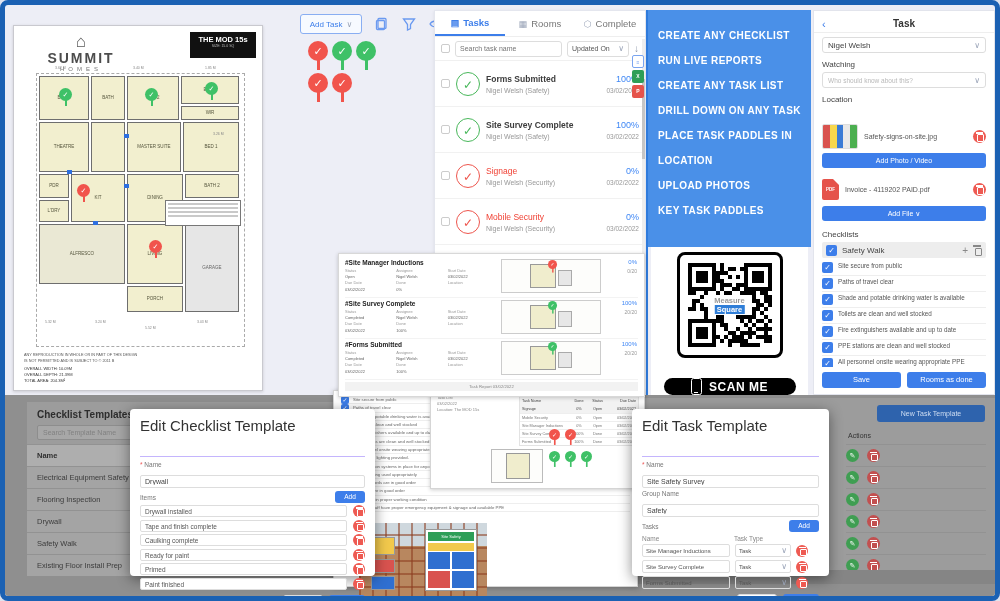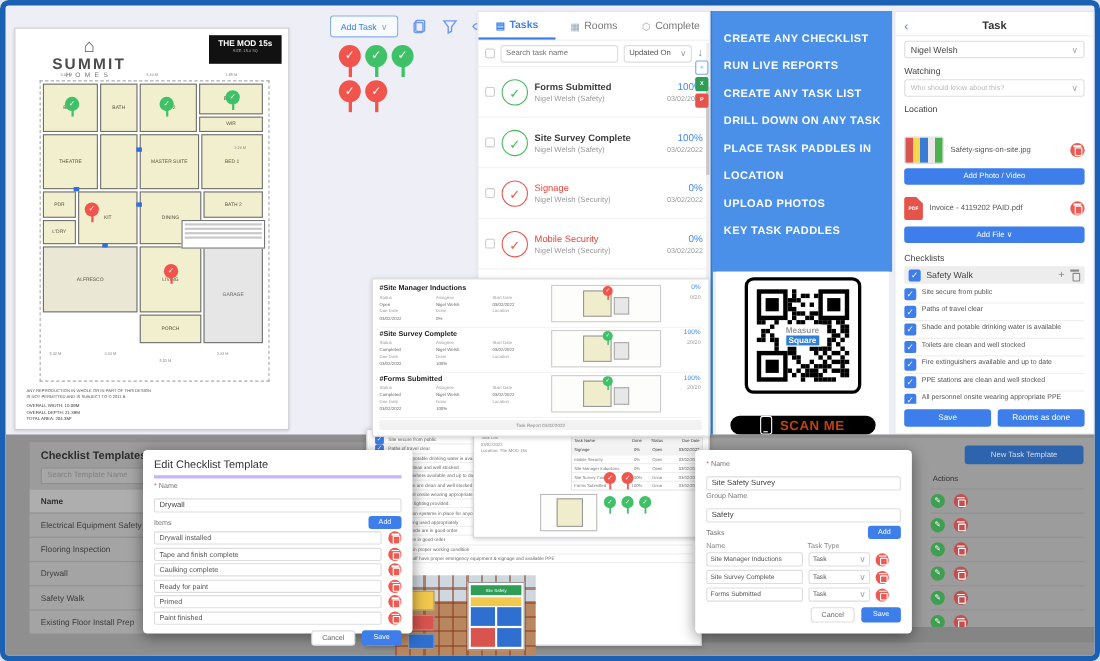--- a/index.html
+++ b/index.html
@@ -87,21 +87,21 @@
   .bline{color:#fff;font-size:10px;font-weight:bold;letter-spacing:.4px;height:25px;line-height:25px;white-space:nowrap}
   .qr-wrap{left:646px;top:242px;width:157px;height:148px;background:#fff;display:flex;flex-direction:column;align-items:center}
   .qr-box{margin-top:5px;width:106px;height:106px;border:3px solid #000;border-radius:8px;padding:8px;position:relative;background:#fff}
   #qr-grid{position:relative;width:84px;height:84px}
   .qm{position:absolute;width:4px;height:4px;background:#000}
   .qf{position:absolute;width:28px;height:28px;border:4px solid #000}
   .qf::after{content:"";position:absolute;left:4px;top:4px;width:12px;height:12px;background:#000}
   .qr-logo{position:absolute;left:50%;top:50%;transform:translate(-50%,-50%);text-align:center;background:#fff;padding:1px 2px}
   .qr-logo .m1{font-size:7.5px;font-weight:bold;color:#9a9a9a}
   .qr-logo .m2{font-size:7.5px;font-weight:bold;color:#fff;background:#2f7ed8;padding:0 2px}
-  .scanme{margin-top:20px;width:132px;height:27px;background:#000;border-radius:14px;color:#c2410c;display:flex;align-items:center;justify-content:center;gap:7px}
+  .scanme{margin-top:20px;width:132px;height:27px;background:#000;border-radius:14px;color:#ffffff;display:flex;align-items:center;justify-content:center;gap:7px}
   .scanme .ph{width:11px;height:17px;border:1.5px solid #fff;border-radius:2.5px;position:relative}
   .scanme .ph::after{content:"";position:absolute;left:2px;bottom:1px;width:4px;height:1.5px;background:#fff}
   .scanme .st{font-size:12px;font-weight:bold;letter-spacing:.5px}
   
   .detail{left:808px;top:5px;width:182px;height:385px;background:#fff;border:1px solid #e2e4ec;padding:6px 8px;display:flex;flex-direction:column}
   .d-head{display:flex;align-items:center;height:18px;border-bottom:1px solid #eee;margin:-2px -8px 4px;padding:0 8px}
   .d-back{color:#3d7eea;font-size:11px;width:14px}
   .d-title{flex:1;text-align:center;font-size:10px;font-weight:bold;color:#333;margin-left:-14px}
   .fld{height:16px;border:1px solid #ddd;border-radius:3px;display:flex;align-items:center;justify-content:space-between;padding:0 5px;font-size:8px;color:#444;margin-bottom:4px}
   .fld .ph-txt{color:#b9b9b9;font-size:6.5px}
@@ -151,21 +151,21 @@
   .ntt-btn{position:absolute;right:10px;top:7px;width:108px;height:17px;background:#2e63ad;color:#cfdef2;font-size:7px;line-height:17px;text-align:center;border-radius:3px}
   .act-head{position:absolute;left:335px;top:34px;font-size:7px;color:#333}
   .act-rows{position:absolute;left:333px;top:46px}
   .act-row{display:flex;gap:8px;align-items:center;height:22px;border-top:1px solid #929292;width:140px}
   .acirc{width:13px;height:13px;border-radius:50%;position:relative;color:#fff;font-size:7px;line-height:13px;text-align:center}
   .acirc.edit{background:#3f9e52}.acirc.del{background:#c25050}
   .rp-foot{position:absolute;left:0;bottom:-14px;width:482px;height:14px;background:#858585}
   
   .modal{position:absolute;background:#fff;border-radius:4px;box-shadow:0 3px 14px rgba(0,0,0,.45);z-index:9;padding:8px 10px}
   .ecm{left:125px;top:404px;width:245px;height:167px}
-  .m-title{font-size:10px;color:#333;padding-bottom:4px;border-bottom:3px solid #c4b5fd;margin-bottom:4px}
+  .m-title{font-size:15px;color:#333;padding-bottom:22px;border-bottom:1px solid #c4b5fd;margin-bottom:4px}
   .m-lab{font-size:6.5px;color:#777;margin:2px 0}
   .m-lab .req{color:#e55}
   .m-input{width:100%;height:13px;border:1px solid #ddd;border-radius:2px;font-size:7px;color:#444;padding:0 4px}
   .items-head{display:flex;justify-content:space-between;align-items:center;margin:3px 0 2px}
   .add-btn{width:30px;height:12px;font-size:6.5px;line-height:12px}
   .it-row{display:flex;align-items:center;gap:6px;margin-bottom:2.5px}
   .it-box{flex:1;height:12px;border:1px solid #ddd;border-radius:2px;font-size:6.5px;color:#555;line-height:11px;padding:0 4px;background:#fff}
   .it-row .trash-circ{width:12px;height:12px}
   .m-foot{display:flex;justify-content:flex-end;gap:6px;margin-top:5px}
   .cancel-btn{width:40px;height:14px;border:1px solid #ddd;border-radius:3px;font-size:6.5px;line-height:13px;text-align:center;color:#666;background:#fff}
@@ -1114,20 +1114,21 @@
         </div>
 
     </div>
     <div class="m-foot">
       <span class="cancel-btn">Cancel</span>
       <span class="btn-blue save-btn">Save</span>
     </div>
   </div>
 
   <div class="modal etm">
+    <div class="m-title">Edit Task Template</div>
     <div class="m-lab"><span class="req">*</span> <span>Name</span></div>
     <input class="m-input" value="Site Safety Survey" style="">
     <div class="m-lab">Group Name</div>
     <input class="m-input" value="Safety" style="">
     <div class="items-head">
       <span class="m-lab">Tasks</span>
       <span class="btn-blue add-btn">Add</span>
     </div>
     <div class="tt-head">
       <span class="c1">Name</span>

